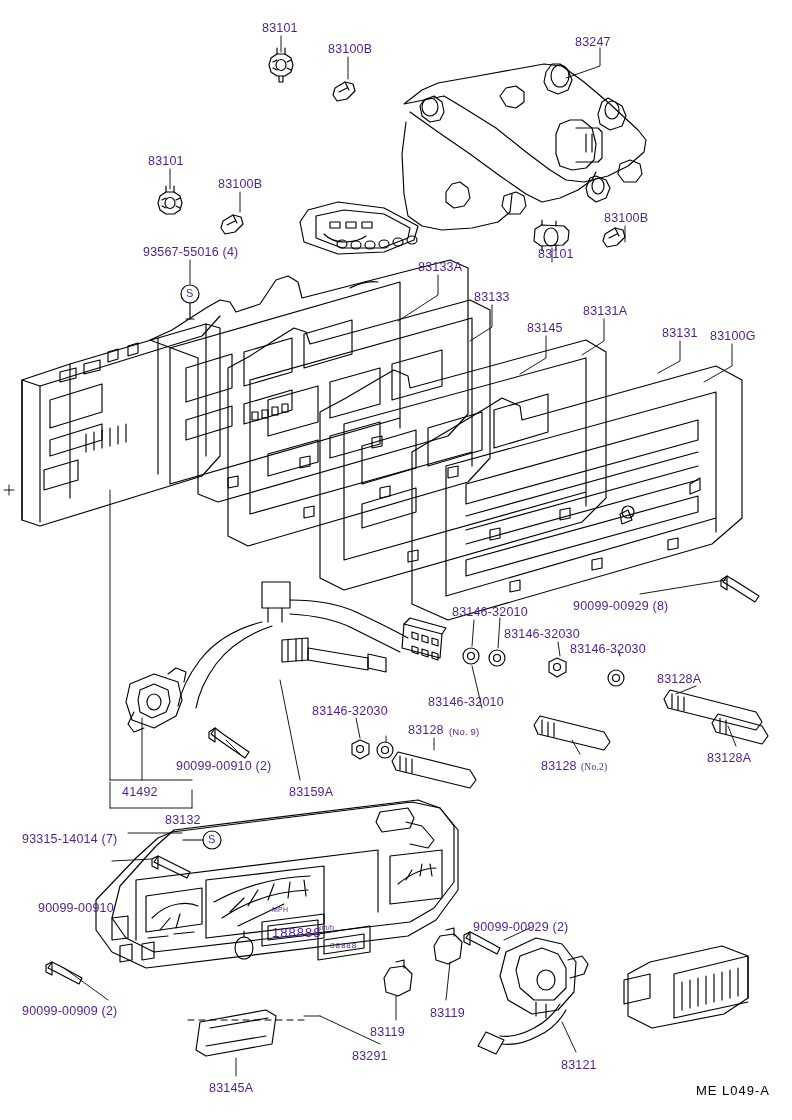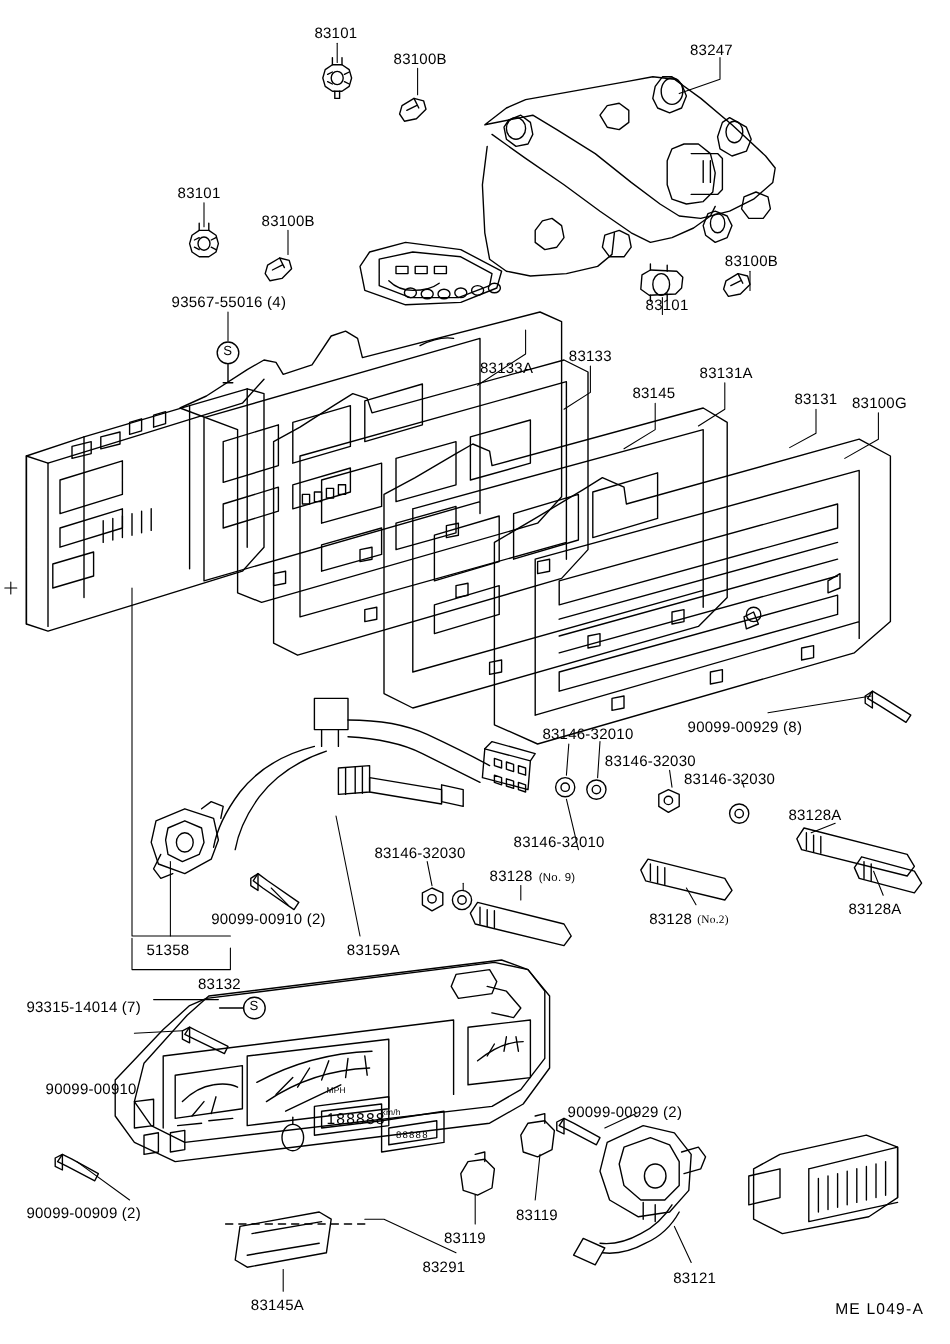--- a/index.html
+++ b/index.html
@@ -23,21 +23,21 @@
     position: absolute;
     left: 0;
     top: 0;
     width: 792px;
     height: 1120px;
   }
   .lbl {
     position: absolute;
     font-size: 12.5px;
     font-family: "Liberation Sans", sans-serif;
-    color: #000000;
+    color: #4c1d95;
     white-space: nowrap;
     letter-spacing: 0.2px;
     line-height: 1;
   }
   .lbl.small {
     font-size: 9.5px;
   }
   .lbl.code {
     font-size: 12.5px;
   }
@@ -414,40 +414,40 @@
   </svg>
 
   <div class="lbl code" style="left:262px; top:22px;">83101</div>
   <div class="lbl code" style="left:328px; top:43px;">83100B</div>
   <div class="lbl code" style="left:575px; top:36px;">83247</div>
   <div class="lbl code" style="left:148px; top:155px;">83101</div>
   <div class="lbl code" style="left:218px; top:178px;">83100B</div>
   <div class="lbl code" style="left:604px; top:212px;">83100B</div>
   <div class="lbl code" style="left:538px; top:248px;">83101</div>
   <div class="lbl code" style="left:143px; top:246px;">93567-55016  (4)</div>
-  <div class="lbl code" style="left:400px; top:261px;margin-top:40px;">83133A</div>
+  <div class="lbl code" style="left:418px; top:261px;">83133A</div>
   <div class="lbl code" style="left:474px; top:291px;">83133</div>
   <div class="lbl code" style="left:583px; top:305px;">83131A</div>
   <div class="lbl code" style="left:527px; top:322px;">83145</div>
   <div class="lbl code" style="left:662px; top:327px;">83131</div>
   <div class="lbl code" style="left:710px; top:330px;">83100G</div>
   <div class="lbl code" style="left:573px; top:600px;">90099-00929 (8)</div>
   <div class="lbl code" style="left:452px; top:606px;">83146-32010</div>
   <div class="lbl code" style="left:504px; top:628px;">83146-32030</div>
   <div class="lbl code" style="left:570px; top:643px;">83146-32030</div>
   <div class="lbl code" style="left:657px; top:673px;">83128A</div>
   <div class="lbl code" style="left:428px; top:696px;">83146-32010</div>
   <div class="lbl code" style="left:312px; top:705px;">83146-32030</div>
   <div class="lbl code" style="left:408px; top:724px;">83128</div>
   <div class="lbl small" style="left:449px; top:727px;">(No. 9)</div>
   <div class="lbl code" style="left:707px; top:752px;">83128A</div>
   <div class="lbl code" style="left:541px; top:760px;">83128</div>
   <div class="lbl small" style="left:581px; top:763px;font-family:Liberation Serif, serif;">(No.2)</div>
   <div class="lbl code" style="left:176px; top:760px;">90099-00910 (2)</div>
-  <div class="lbl code" style="left:122px; top:786px;">51358</div>
+  <div class="lbl code" style="left:122px; top:786px;">41492</div>
   <div class="lbl code" style="left:289px; top:786px;">83159A</div>
   <div class="lbl code" style="left:165px; top:814px;">83132</div>
   <div class="lbl code" style="left:22px; top:833px;">93315-14014 (7)</div>
   <div class="lbl code" style="left:38px; top:861px;margin-top:41px;">90099-00910</div>
   <div class="lbl code" style="left:473px; top:921px;">90099-00929 (2)</div>
   <div class="lbl code" style="left:430px; top:1007px;">83119</div>
   <div class="lbl code" style="left:370px; top:1026px;">83119</div>
   <div class="lbl code" style="left:22px; top:1005px;">90099-00909 (2)</div>
   <div class="lbl code" style="left:352px; top:1050px;">83291</div>
   <div class="lbl code" style="left:561px; top:1059px;">83121</div>

